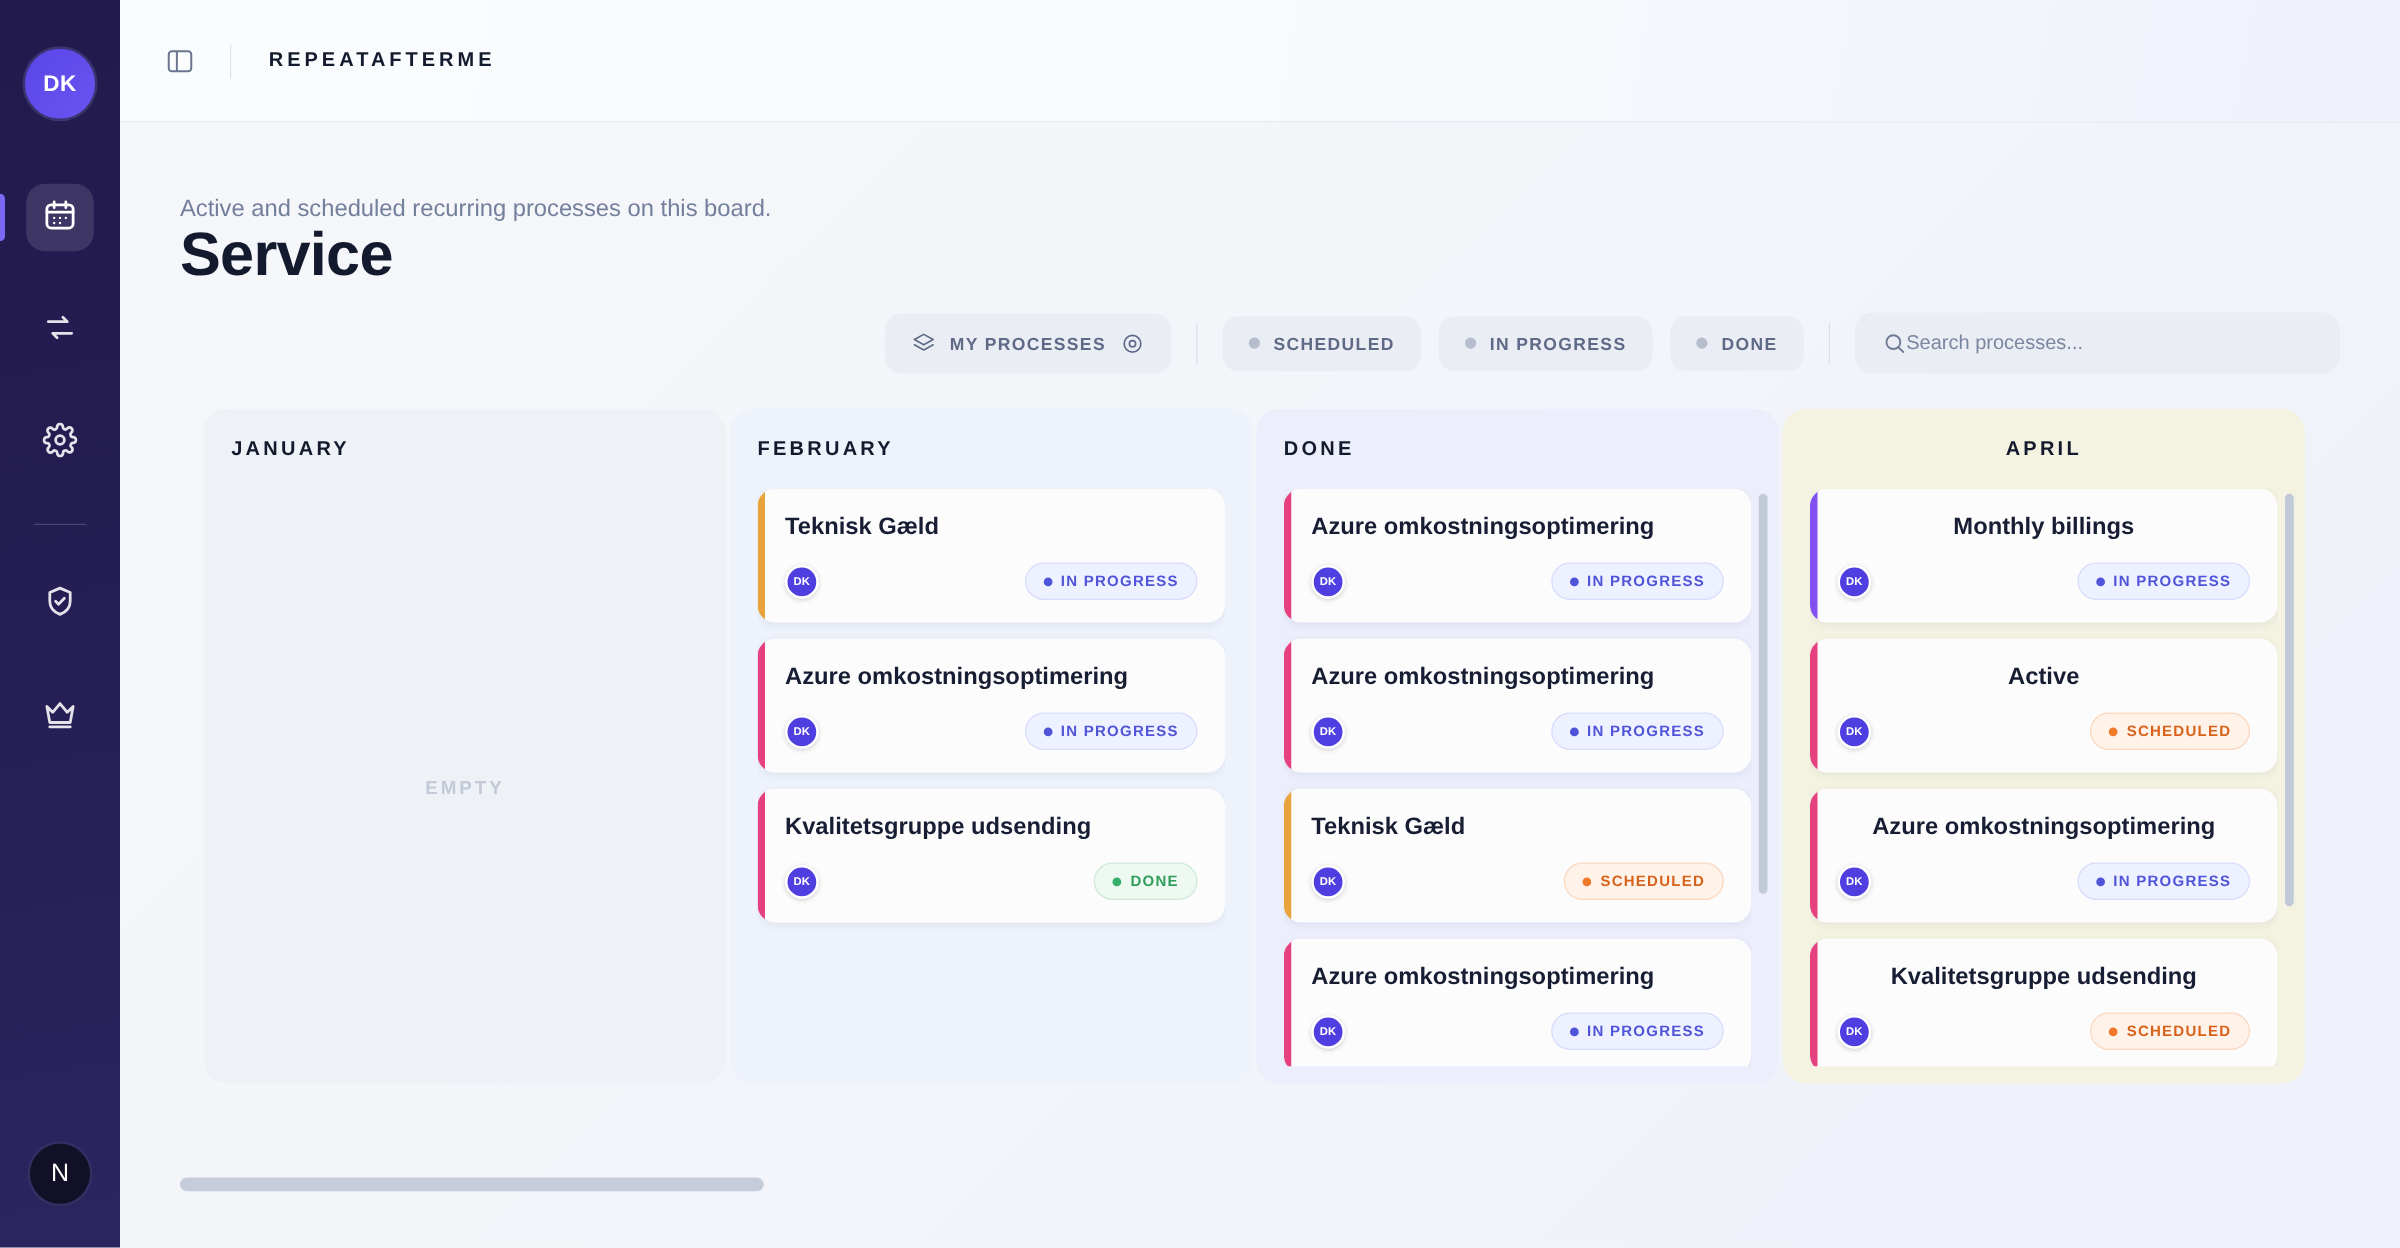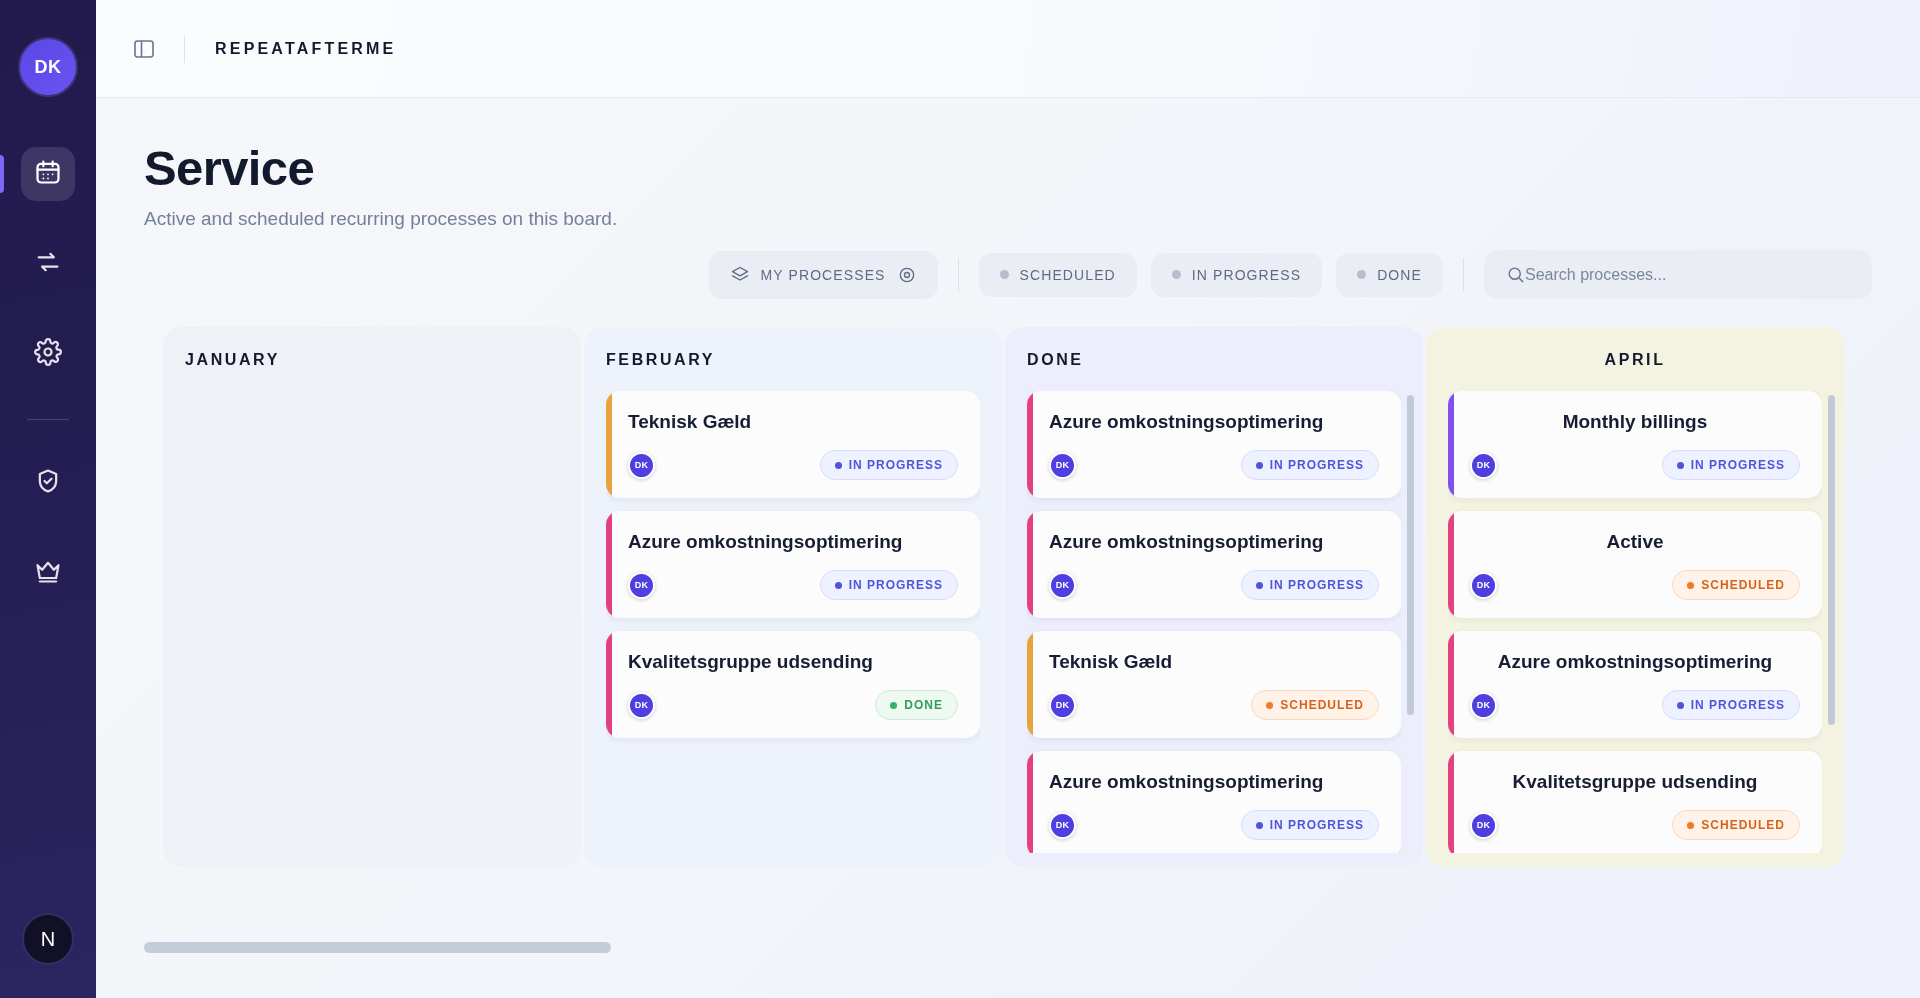--- a/index.html
+++ b/index.html
@@ -96,21 +96,21 @@
 
   
   #filterbar {
     margin-top: 20px; padding: 0 48px 0 48px;
     display: flex; align-items: center; justify-content: flex-end; gap: 0;
   }
   .chip {
     display: flex; align-items: center; gap: 11px;
     background: #eaedf4; border-radius: 13px;
     padding: 14px 21px; cursor: pointer;
-    font-size: 14px; font-weight: normal; letter-spacing: 1.1px; color: #5e6a86;
+    font-size: 14px; font-weight: bold; letter-spacing: 1.1px; color: #5e6a86;
   }
   .chip .layers svg { width: 20px; height: 20px; stroke: #5e6a86; fill: none; stroke-width: 1.6;
     stroke-linecap: round; stroke-linejoin: round; display: block; }
   .chip .eye svg { width: 20px; height: 20px; stroke: #5e6a86; fill: none; stroke-width: 1.6; display: block; }
   .dot { width: 9px; height: 9px; border-radius: 50%; background: #b6bece; display:block; }
   .bar-sep { width: 1px; height: 34px; background: #dde1ea; margin: 0 20px; }
   .chip + .chip { margin-left: 14px; }
   #search-box {
     display: flex; align-items: center; 
     background: #eaedf4; border-radius: 14px;
@@ -264,22 +264,22 @@
           <rect x="3" y="4" width="18" height="16" rx="2.5"></rect>
           <path d="M9.5 4v16"></path>
         </svg>
     </div>
     <div id="topbar-divider"></div>
     <div id="brand">REPEATAFTERME</div>
   </div>
 
   <div id="page-head">
     <div>
+      <div id="page-sub">Active and scheduled recurring processes on this board.</div>
       <div id="page-title">Service</div>
-      <div id="page-sub">Active and scheduled recurring processes on this board.</div>
     </div>
   </div>
 
   <div id="filterbar">
     <div class="chip">
       <span class="layers">
         <svg viewBox="0 0 24 24">
             <path d="M12 3l9 5-9 5-9-5z"></path>
             <path d="M3 13l9 5 9-5"></path>
           </svg>
@@ -317,20 +317,23 @@
             <path d="M16.5 16.5L21 21"></path>
           </svg>
       </span>
       <input id="search-input" type="text" placeholder="Search processes..." style="">
     </div>
   </div>
 
   <div id="board">
       <div class="month-col" style="background: rgb(238, 241, 246);">
         <div class="month-title">JANUARY</div>
+        <div class="col-scroll">
+          <div class="empty-label">EMPTY</div>
+        </div>
       </div>
       <div class="month-col" style="background: rgb(237, 242, 251);">
         <div class="month-title">FEBRUARY</div>
         <div class="col-scroll">
           <div class="card" style="--accent: #e8a33d;">
             <div class="card-title">Teknisk Gæld</div>
             <div class="card-foot">
               <div class="avatar">DK</div>
               <div class="badge inprogress">
                 <span class="bdot"></span>

